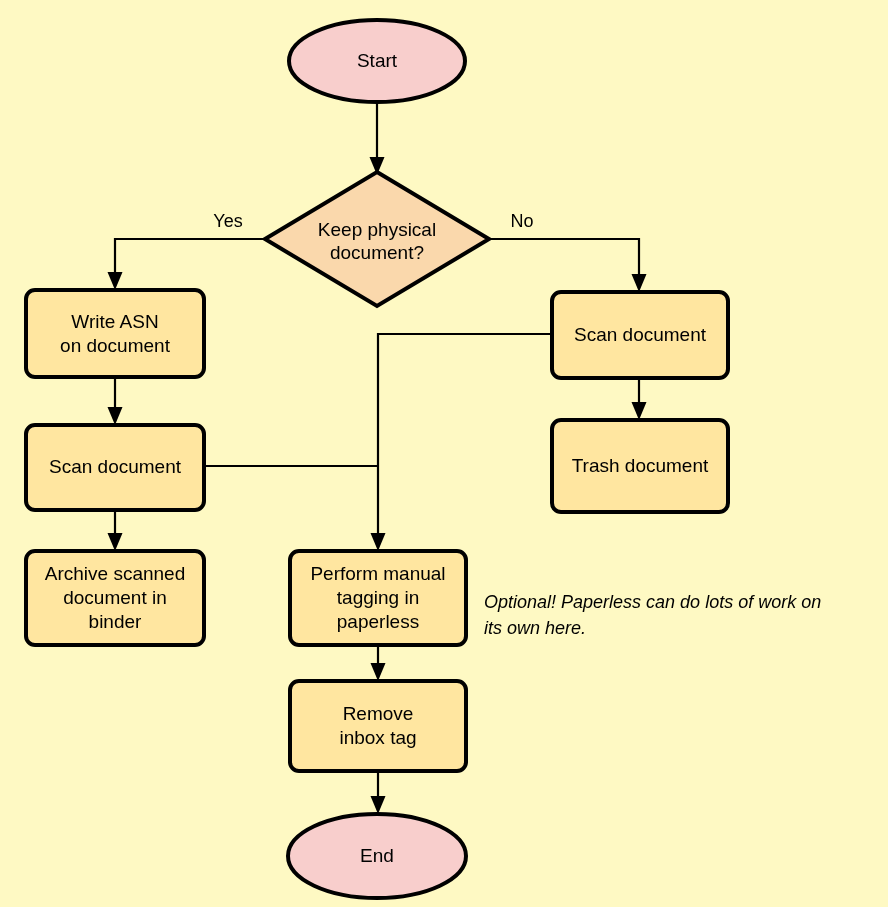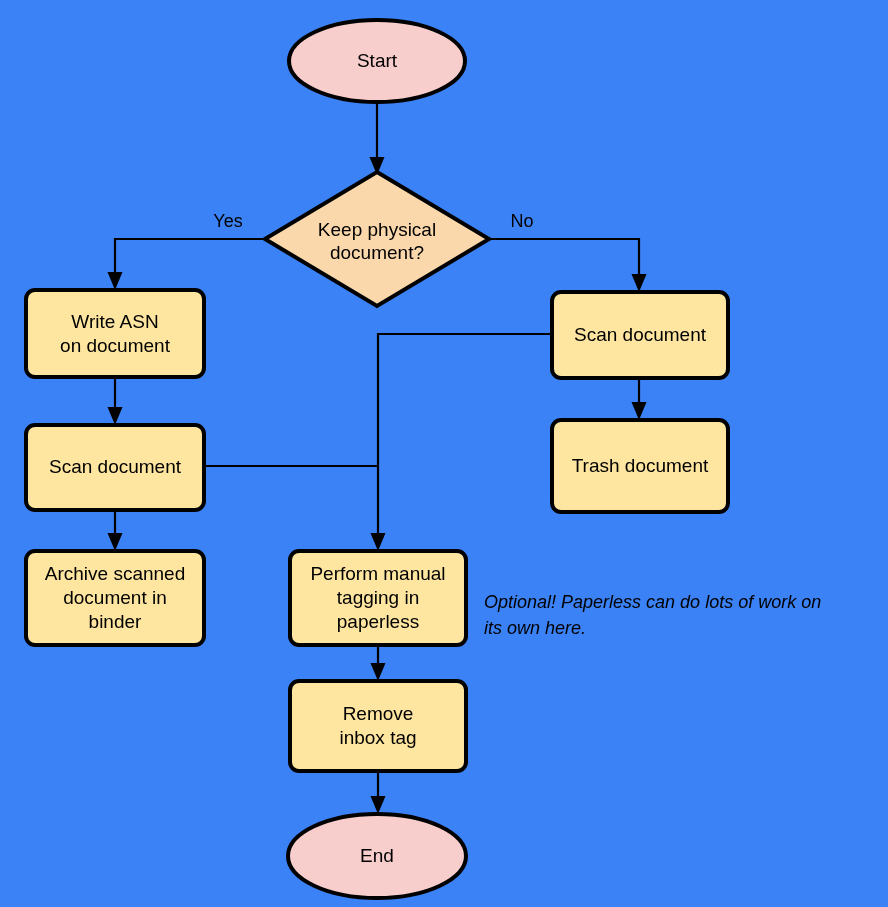--- a/index.html
+++ b/index.html
@@ -11,21 +11,21 @@
   body {
     width: 888px;
     height: 907px;
     font-family: "Liberation Sans", sans-serif;
     overflow: hidden;
   }
   #flowchart-root {
     position: relative;
     width: 888px;
     height: 907px;
-    background: #3b82f6;
+    background: #fef9c3;
   }
   #flow-svg {
     position: absolute;
     top: 0;
     left: 0;
     width: 888px;
     height: 907px;
     display: block;
   }
   .node-label {

